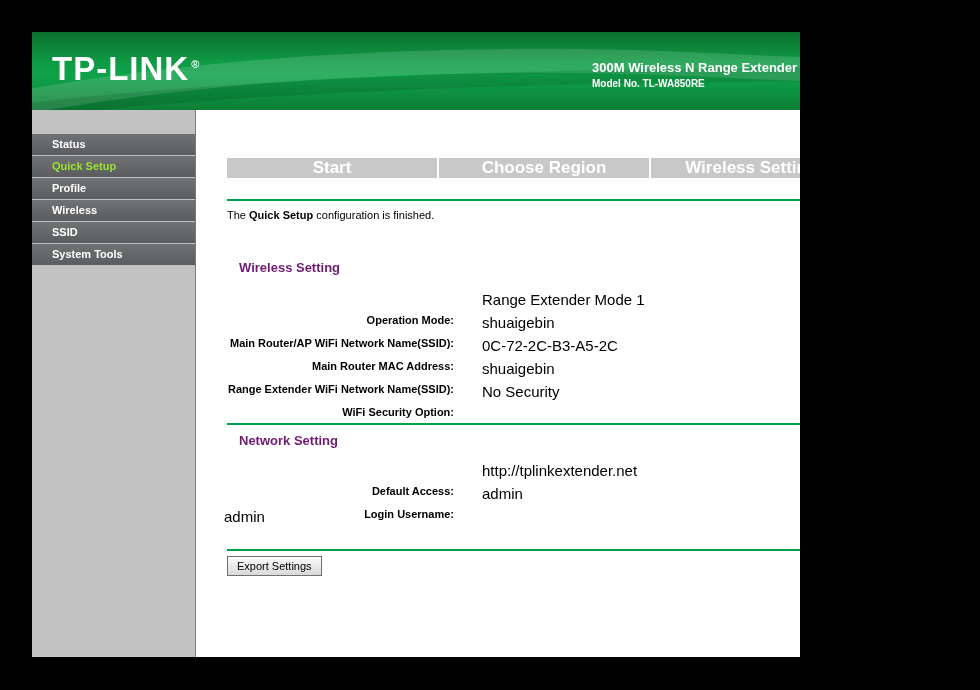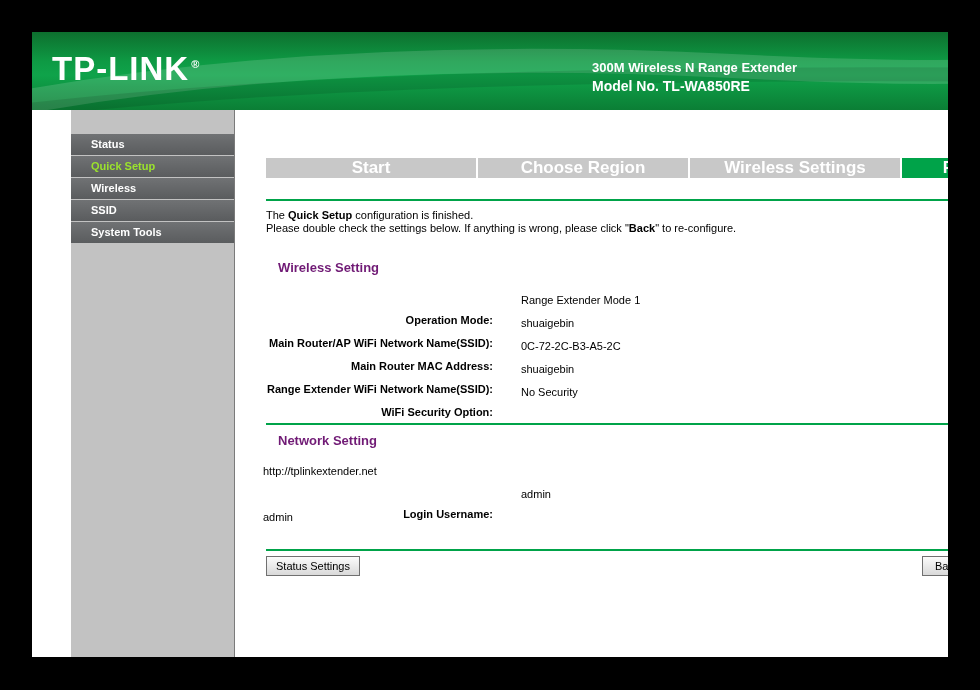--- a/index.html
+++ b/index.html
@@ -1,32 +1,32 @@
 <!DOCTYPE html>
 <html><head>
 <meta charset="utf-8">
 <style>
   html,body{margin:0;padding:0;background:#000;}
-  #screen{position:relative;width:980px;height:690px;background:#000;overflow:hidden;
+  #screen{position:relative;width:800px;height:690px;background:#000;overflow:hidden;
           font-family:"Liberation Sans",sans-serif;}
   .page{position:absolute;left:32px;top:32px;width:1076px;height:625px;background:#fff;}
 
   
   .header{position:relative;height:78px;overflow:hidden;
           background:linear-gradient(180deg,#0d6f2e 0%,#0e9a44 38%,#0fa34a 55%,#0b7e35 100%);}
   .swoosh{position:absolute;left:0;top:0;pointer-events:none;}
   .logo{position:absolute;left:20px;top:18px;color:#fff;font-size:33px;font-weight:bold;letter-spacing:1px;}
   .logo sup{font-size:11px;margin-left:2px;}
   .header-right{position:absolute;top:28px;left:560px;width:350px;text-align:left;color:#fff;}
   .product{font-size:13px;font-weight:bold;}
-  .model{font-size:14px;font-weight:bold;margin-top:3px;}
+  .model{font-size:10px;font-weight:bold;margin-top:3px;}
 
   
   .bodyrow{display:flex;height:547px;}
-  .sidebar{width:164px;background:#c2c2c2;border-right:1px solid #7a7a7a;box-sizing:border-box;margin-left:39px;}
+  .sidebar{width:164px;background:#c2c2c2;border-right:1px solid #7a7a7a;box-sizing:border-box;}
   .menu{padding-top:24px;}
   .menu-item{height:21px;line-height:21px;margin-bottom:1px;padding-left:20px;
              background:linear-gradient(180deg,#707274 0%,#5a5c5e 100%);
              color:#fff;font-size:11px;font-weight:bold;cursor:pointer;}
   .menu-item.active span{color:#9be22d;}
 
   .main{position:relative;flex:1;background:#fff;}
 
   
   .wizard{position:absolute;left:31px;top:48px;display:flex;height:20px;}
@@ -41,21 +41,21 @@
   .intro{position:absolute;left:31px;top:99px;font-size:11px;color:#000;line-height:13px;}
 
   .section-title{position:absolute;left:43px;font-size:13px;font-weight:bold;color:#701a75;}
   .t1{top:150px;} .t2{top:323px;}
 
   .rows{position:absolute;left:0;right:0;}
   .rows-wireless{top:178px;}
   .rows-network{top:349px;}
   .row{display:flex;height:23px;align-items:center;}
   .lbl{width:258px;text-align:right;font-size:11px;font-weight:bold;color:#000;margin-top:40px;}
-  .val{padding-left:28px;font-size:11px;color:#000;}
+  .val{padding-left:28px;font-size:15px;color:#000;}
 
   .btn{position:absolute;top:446px;height:20px;font-size:11px;font-family:inherit;color:#000;
        background:linear-gradient(180deg,#fbfbfb,#d9d9d9);border:1px solid #707070;
        padding:0 9px;cursor:pointer;}
   .btn-export{left:31px;}
   .btn-back{left:687px;width:88px;text-align:left;padding-left:12px;}
 
   .right-mask{position:absolute;left:948px;top:0;width:32px;height:690px;background:#000;z-index:10;}
 </style>
 </head>
@@ -82,20 +82,23 @@
 
       <div class="sidebar">
         <div class="menu">
           <div class="menu-item">
             <span>Status</span>
           </div>
           <div class="menu-item active">
             <span>Quick Setup</span>
           </div>
           <div class="menu-item">
+            <span>Profile</span>
+          </div>
+          <div class="menu-item">
             <span>Wireless</span>
           </div>
           <div class="menu-item">
             <span>SSID</span>
           </div>
           <div class="menu-item">
             <span>System Tools</span>
           </div>
         </div>
       </div>
@@ -106,21 +109,20 @@
           <div class="step">Start</div>
           <div class="step">Choose Region</div>
           <div class="step">Wireless Settings</div>
           <div class="step active">Review Settings</div>
         </div>
 
         <div class="hr hr1"></div>
 
         <div class="intro">
           <div class="intro-line"><span>The </span><b>Quick Setup</b><span> configuration is finished.</span></div>
-          <div class="intro-line"><span>Please double check the settings below. If anything is wrong, please click "</span><b>Back</b><span>" to re-configure.</span></div>
         </div>
 
         <div class="section-title t1">Wireless Setting</div>
 
         <div class="rows rows-wireless">
           <div class="row">
             <div class="lbl">Operation Mode:</div>
             <div class="val">Range Extender Mode 1</div>
           </div>
           <div class="row">
@@ -140,34 +142,35 @@
             <div class="val">No Security</div>
           </div>
         </div>
 
         <div class="hr hr2"></div>
 
         <div class="section-title t2">Network Setting</div>
 
         <div class="rows rows-network">
           <div class="row">
+            <div class="lbl">Default Access:</div>
             <div class="val">http://tplinkextender.net</div>
           </div>
           <div class="row">
             <div class="lbl">Login Username:</div>
             <div class="val">admin</div>
           </div>
           <div class="row">
             <div class="val">admin</div>
           </div>
         </div>
 
         <div class="hr hr3"></div>
 
-        <button class="btn btn-export">Status Settings</button>
+        <button class="btn btn-export">Export Settings</button>
         <button class="btn btn-back">Back</button>
 
       </div>
     </div>
   </div>
 
   <div class="right-mask"></div>
 </div>
 
 </body></html>

